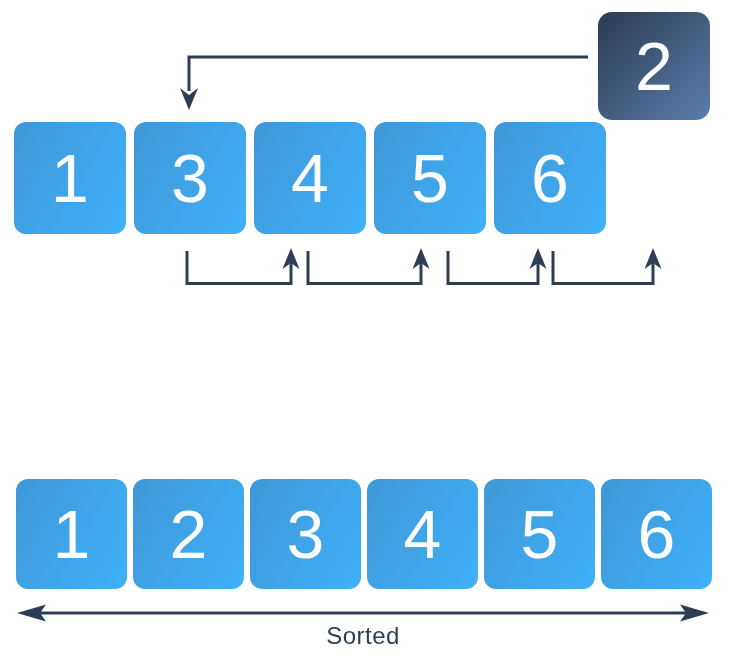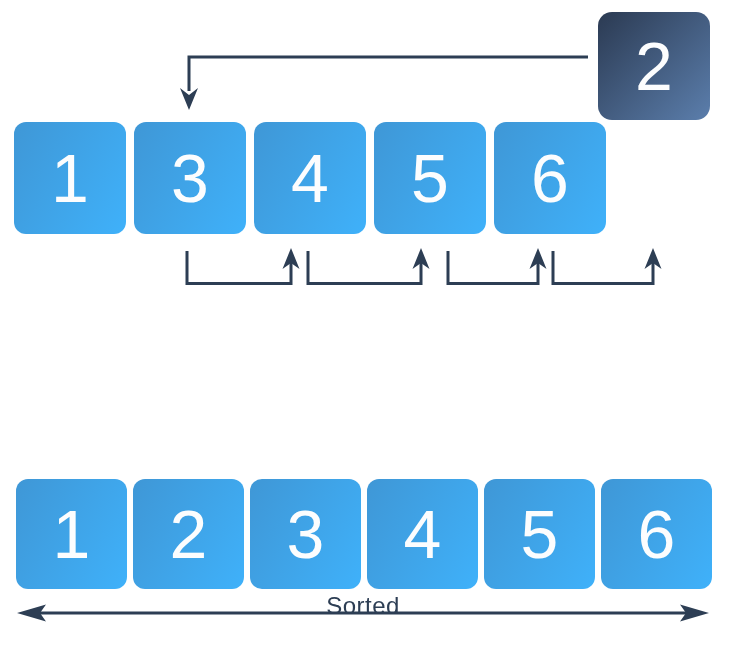--- a/index.html
+++ b/index.html
@@ -65,21 +65,21 @@
     height: 108px;
     border-radius: 14px;
     background: linear-gradient(135deg, #2B3A52 0%, #5B7EAC 100%);
     display: flex;
     align-items: center;
     justify-content: center;
   }
   .sorted-label {
     position: absolute;
     left: 16px;
-    top: 592px;
+    top: 622px;
     width: 694px;
     text-align: center;
     color: #2d3e54;
     font-size: 24px;
     font-weight: 400;
     letter-spacing: 0.5px;
   }
 </style>
 </head>
 <body>

